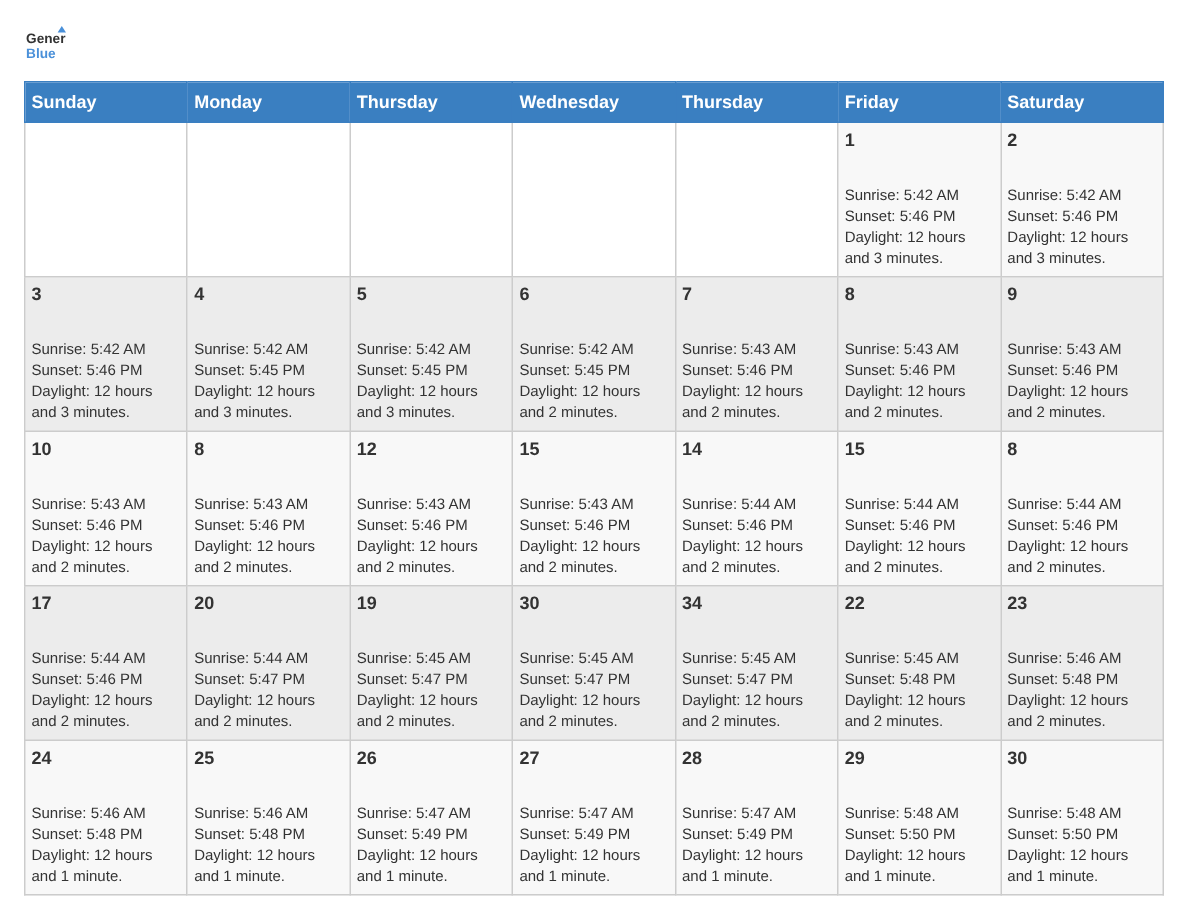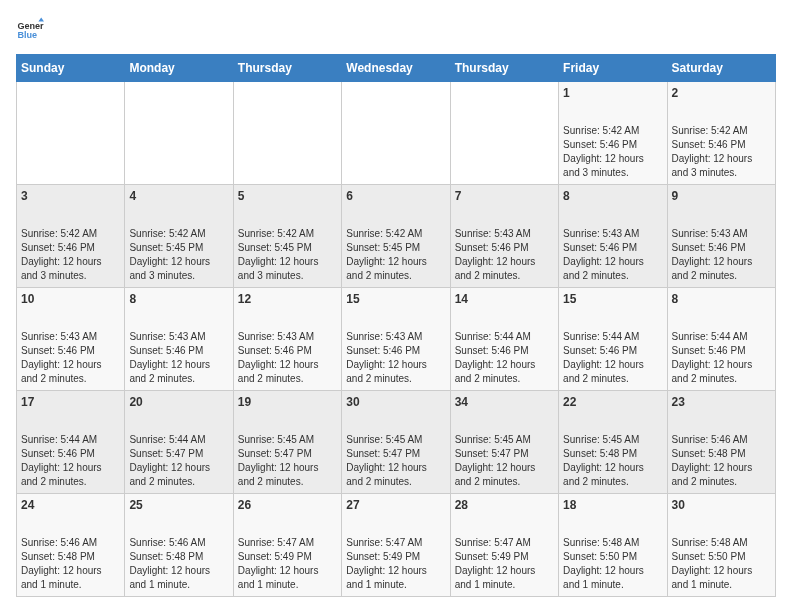--- a/index.html
+++ b/index.html
@@ -237,21 +237,21 @@
         </td>
         <td>
           <span class="day-num">27</span>
           <div class="day-info">Sunrise: 5:47 AM<br>Sunset: 5:49 PM<br>Daylight: 12 hours<br>and 1 minute.</div>
         </td>
         <td>
           <span class="day-num">28</span>
           <div class="day-info">Sunrise: 5:47 AM<br>Sunset: 5:49 PM<br>Daylight: 12 hours<br>and 1 minute.</div>
         </td>
         <td>
-          <span class="day-num">18</span>
+          <span class="day-num">29</span>
           <div class="day-info">Sunrise: 5:48 AM<br>Sunset: 5:50 PM<br>Daylight: 12 hours<br>and 1 minute.</div>
         </td>
         <td>
           <span class="day-num">30</span>
           <div class="day-info">Sunrise: 5:48 AM<br>Sunset: 5:50 PM<br>Daylight: 12 hours<br>and 1 minute.</div>
         </td>
       </tr>
     </tbody>
 </table>
 

